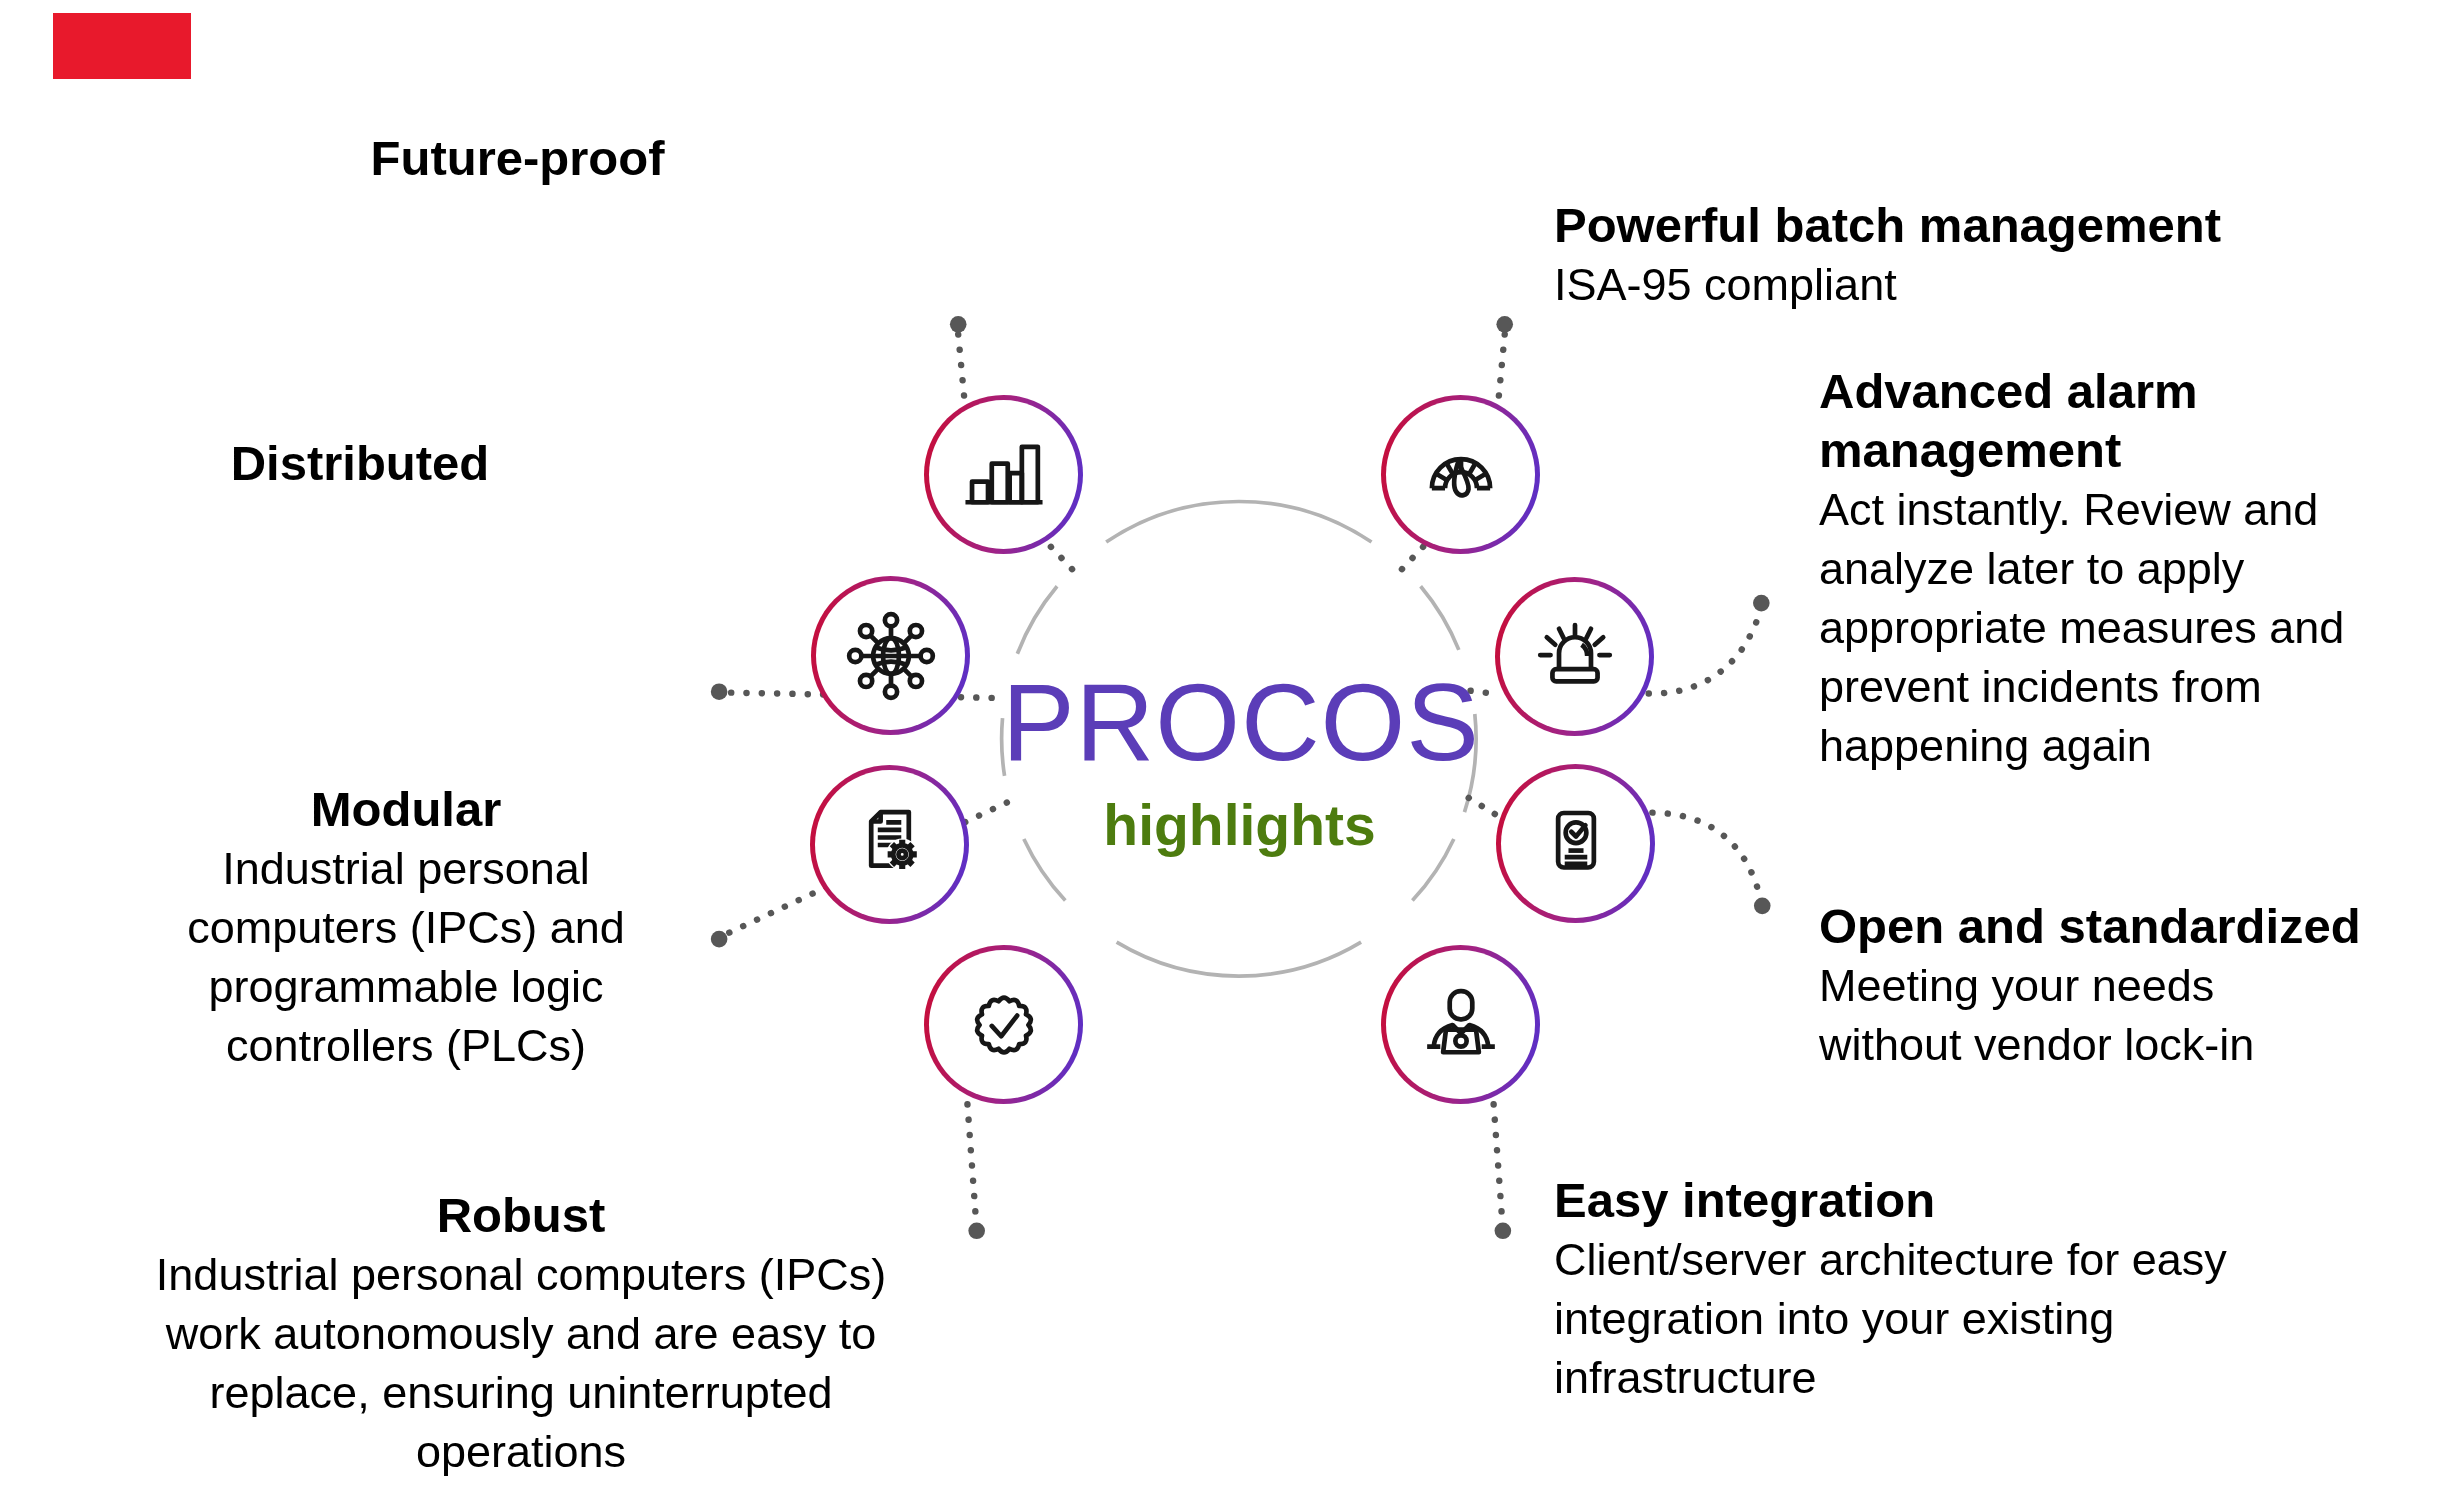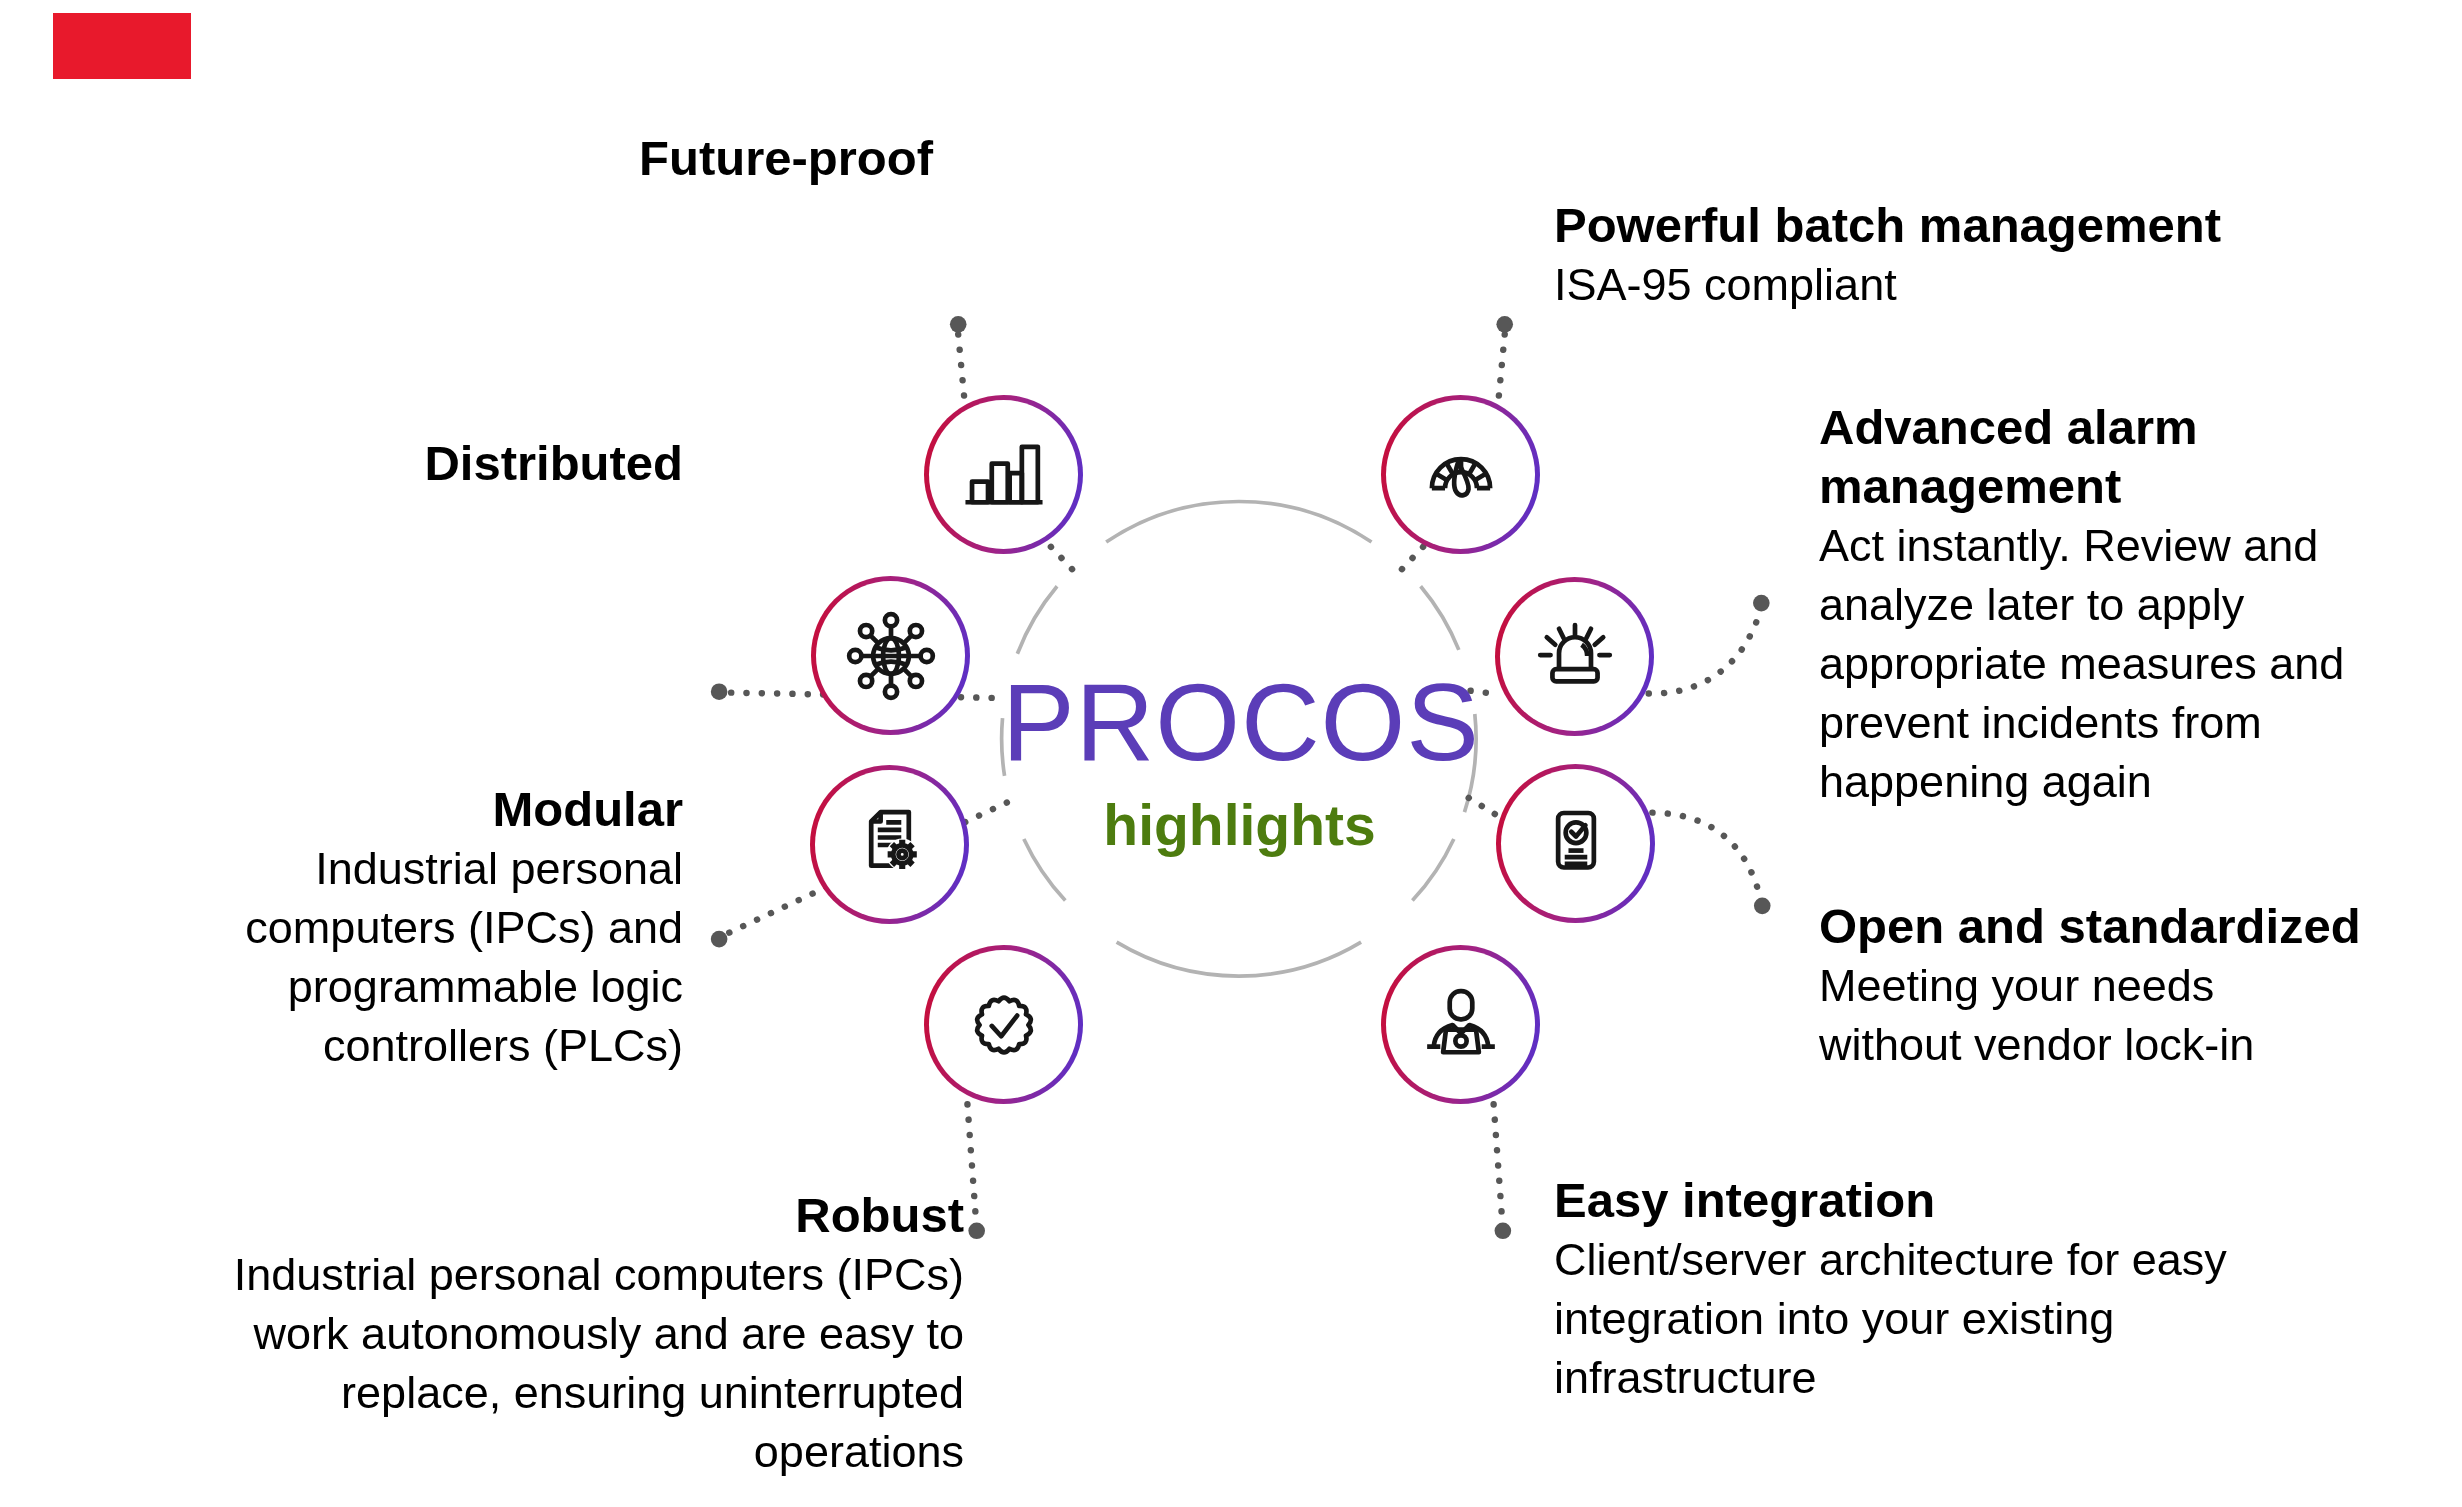--- a/index.html
+++ b/index.html
@@ -26,28 +26,28 @@
   .ic{fill:none;stroke:#161616;stroke-width:5;stroke-linejoin:round;}
 
   .pos-c1{left:924px;top:395px;} .pos-c2{left:811px;top:576px;}
   .pos-c3{left:810px;top:765px;}  .pos-c4{left:924px;top:945px;}
   .pos-c5{left:1381px;top:395px;} .pos-c6{left:1495px;top:577px;}
   .pos-c7{left:1496px;top:764px;} .pos-c8{left:1381px;top:945px;}
 
   .tblock{position:absolute;}
   .tblock h3{font-size:49px;font-weight:bold;margin:0;line-height:59px;white-space:pre;}
   .tblock p{font-size:45px;font-weight:normal;margin:0;line-height:59px;white-space:pre;}
-  .align-r{text-align:right;}
+  .align-r{text-align:center;}
 
   .pos-t1{left:102px;top:129px;width:831px;}
   .pos-t2{left:37px;top:434px;width:646px;}
   .pos-t3{left:129px;top:780px;width:554px;}
   .pos-t4{left:78px;top:1186px;width:886px;}
   .pos-t5{left:1554px;top:196px;width:831px;}
-  .pos-t6{left:1819px;top:362px;width:609px;margin-top:36px;}
+  .pos-t6{left:1819px;top:362px;width:609px;}
   .pos-t7{left:1819px;top:897px;width:646px;}
   .pos-t8{left:1554px;top:1171px;width:849px;}
 </style>
 </head>
 <body>
 
 <div class="canvas">
 
   <div class="logo-block"></div>
 

